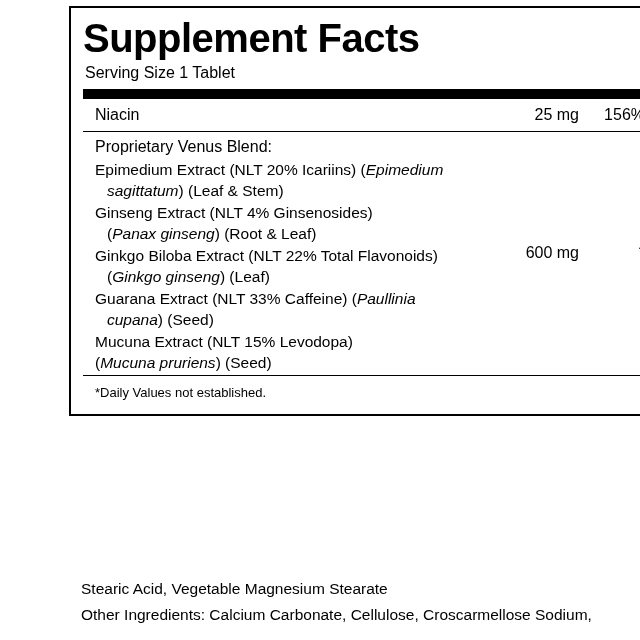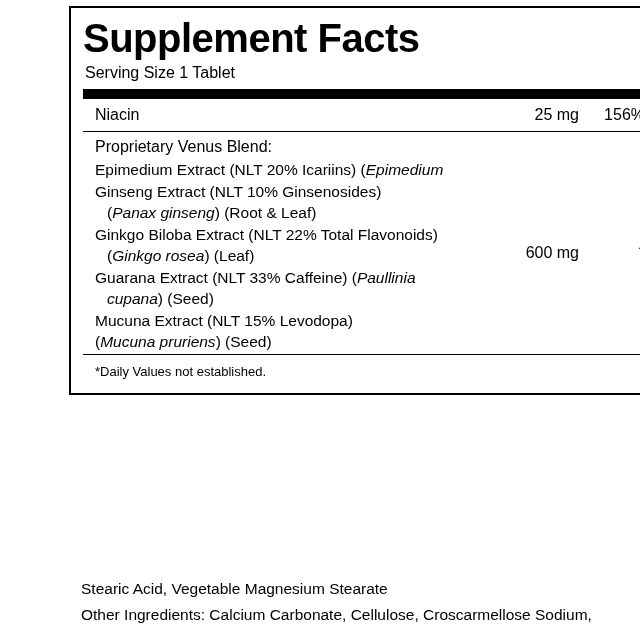--- a/index.html
+++ b/index.html
@@ -175,30 +175,31 @@
 
     <div class="rule-thin"></div>
 
     <div class="blend-block">
       <div class="blend-left">
 
         <div class="blend-head">Proprietary Venus Blend:</div>
 
         <div class="blend-item">
           <span>Epimedium Extract (NLT 20% Icariins) (</span><i>Epimedium</i>
-        </div>
-
-        <div class="blend-item">
-          <span>Ginseng Extract (NLT 10% Ginsenosides)</span>
+          <span class="l2"><i>sagittatum</i><span>) (Leaf &amp; Stem)</span></span>
+        </div>
+
+        <div class="blend-item">
+          <span>Ginseng Extract (NLT 4% Ginsenosides)</span>
           <span class="l2"><span>(</span><i>Panax ginseng</i><span>) (Root &amp; Leaf)</span></span>
         </div>
 
         <div class="blend-item">
           <span>Ginkgo Biloba Extract (NLT 22% Total Flavonoids)</span>
-          <span class="l2"><span>(</span><i>Ginkgo rosea</i><span>) (Leaf)</span></span>
+          <span class="l2"><span>(</span><i>Ginkgo ginseng</i><span>) (Leaf)</span></span>
         </div>
 
         <div class="blend-item">
           <span>Guarana Extract (NLT 33% Caffeine) (</span><i>Paullinia</i>
           <span class="l2"><i>cupana</i><span>) (Seed)</span></span>
         </div>
 
 
 
         <div class="blend-item">

